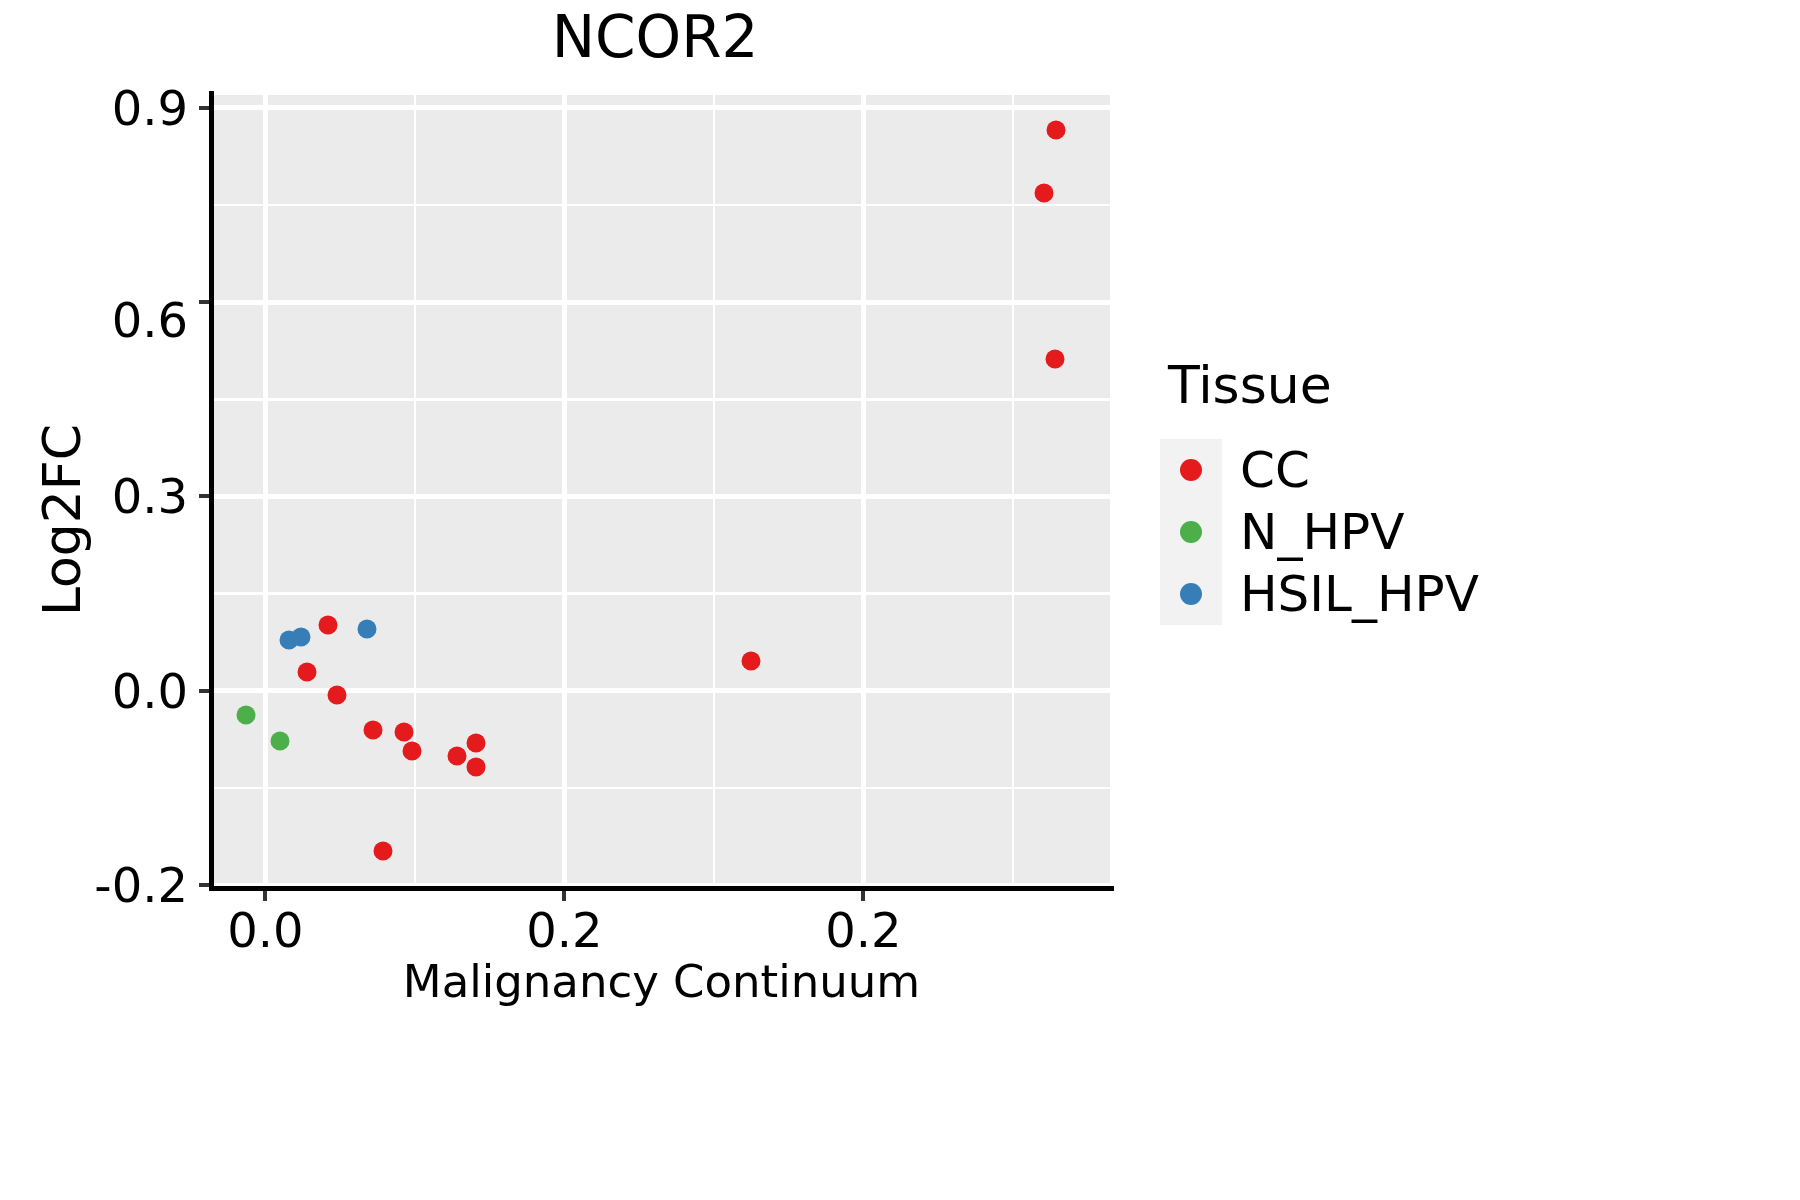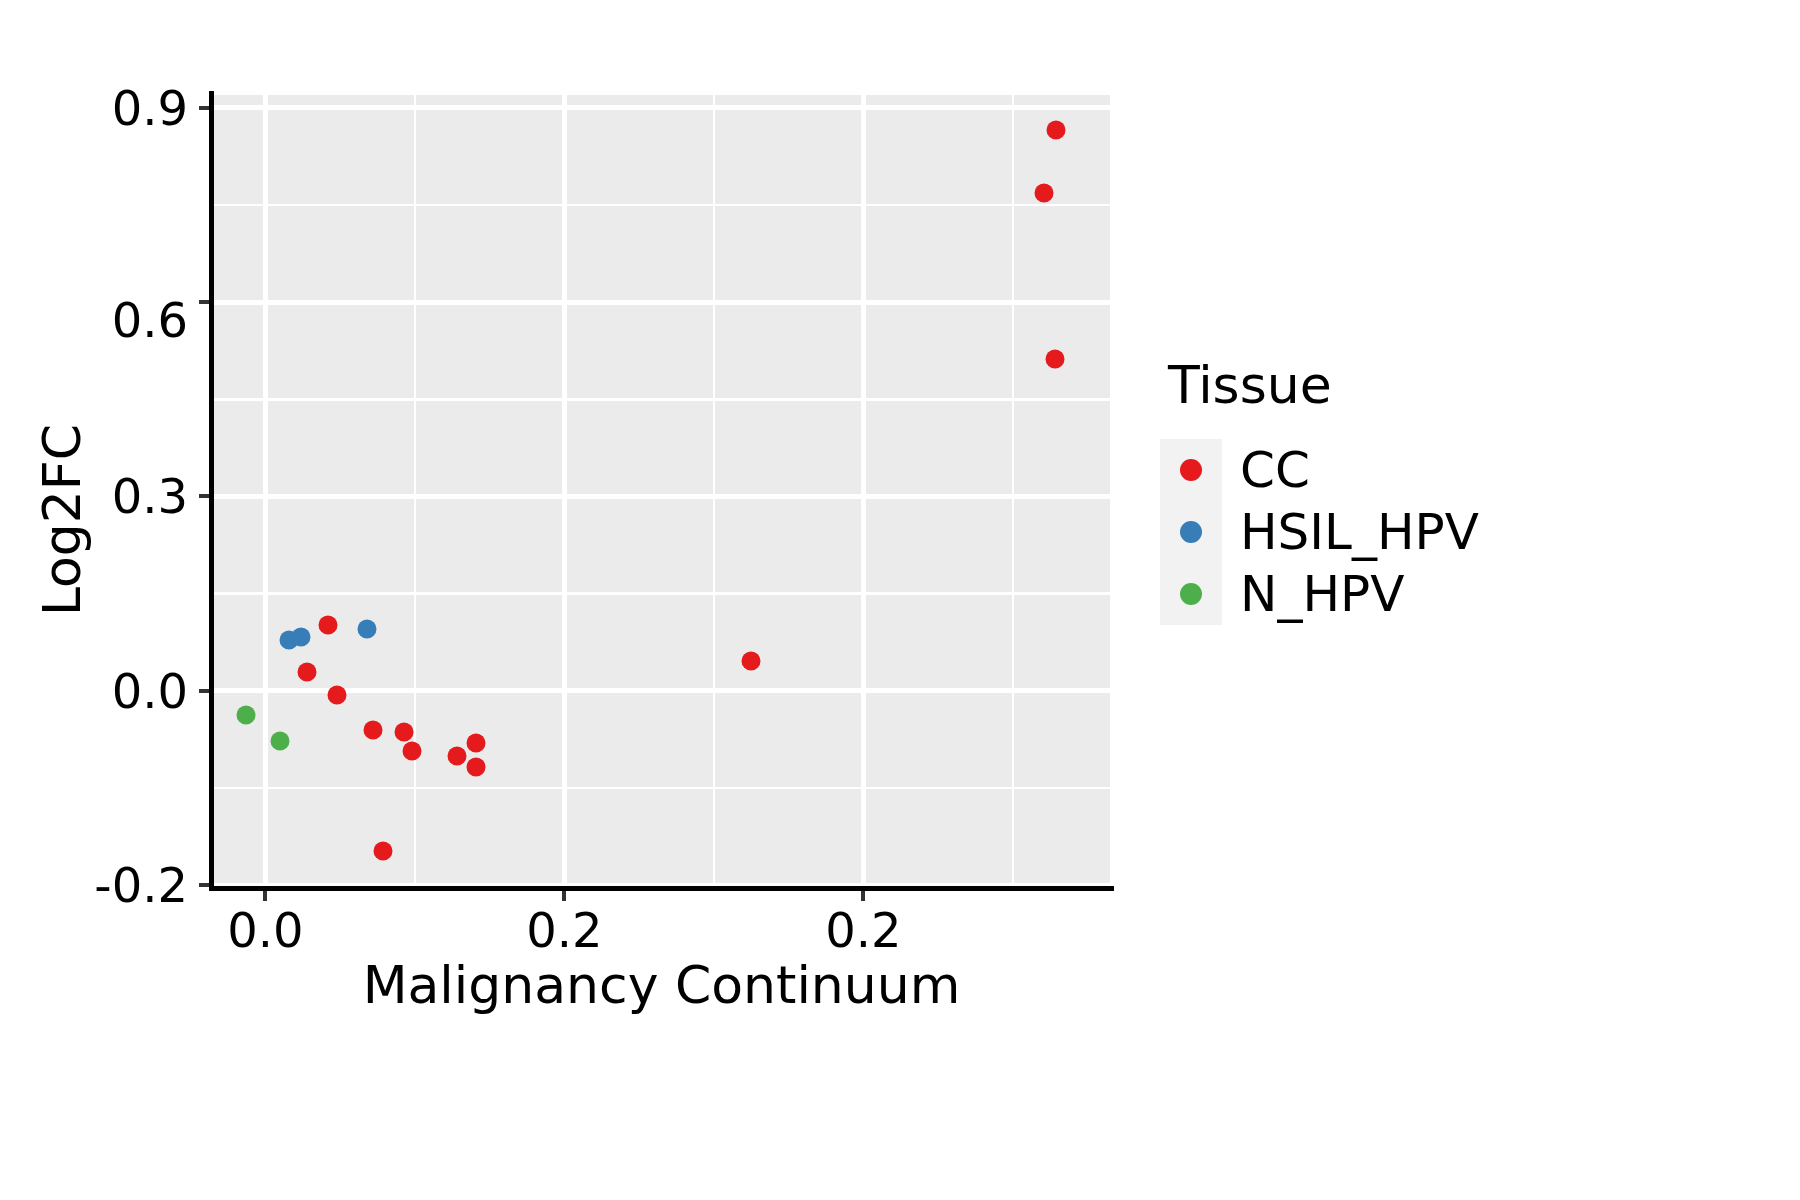--- a/index.html
+++ b/index.html
@@ -117,21 +117,21 @@
     color: #000000;
     transform: rotate(-90deg);
     white-space: nowrap;
   }
   #axis-title-x {
     position: absolute;
     left: 213px;
     top: 955px;
     width: 897px;
     text-align: center;
-    font-size: 52px;
+    font-size: 45px;
     color: #000000;
     white-space: nowrap;
   }
 
   
   #legend {
     position: absolute;
     left: 1160px;
     top: 355px;
     width: 470px;
@@ -172,20 +172,21 @@
     margin-left: 18px;
     white-space: nowrap;
     line-height: 1;
   }
 </style>
 </head>
 <body>
 
 <div id="figure">
 
+  <div id="plot-title">NCOR2</div>
 
   <div id="panel">
     <div id="gridlines">
         <div class="grid-minor gx minor" style="left: 200.575px;"></div>
         <div class="grid-minor gx minor" style="left: 200.575px;"></div>
         <div class="grid-minor gx minor" style="left: 499.575px;"></div>
         <div class="grid-minor gx minor" style="left: 499.575px;"></div>
         <div class="grid-minor gx minor" style="left: 798.575px;"></div>
         <div class="grid-minor gy minor" style="top: 691.619px;"></div>
         <div class="grid-minor gy minor" style="top: 691.619px;"></div>
@@ -258,26 +259,26 @@
     <div id="legend-title">Tissue</div>
     <div id="legend-items">
         <div class="legend-row">
           <div class="legend-key">
             <div class="legend-dot" style="background: rgb(228, 26, 28);"></div>
           </div>
           <div class="legend-label">CC</div>
         </div>
         <div class="legend-row">
           <div class="legend-key">
+            <div class="legend-dot" style="background: rgb(77, 175, 74);"></div>
+          </div>
+          <div class="legend-label">N_HPV</div>
+        </div>
+        <div class="legend-row">
+          <div class="legend-key">
             <div class="legend-dot" style="background: rgb(55, 126, 184);"></div>
           </div>
           <div class="legend-label">HSIL_HPV</div>
         </div>
-        <div class="legend-row">
-          <div class="legend-key">
-            <div class="legend-dot" style="background: rgb(77, 175, 74);"></div>
-          </div>
-          <div class="legend-label">N_HPV</div>
-        </div>
       </div>
   </div>
 
 </div>
 
 </body></html>

